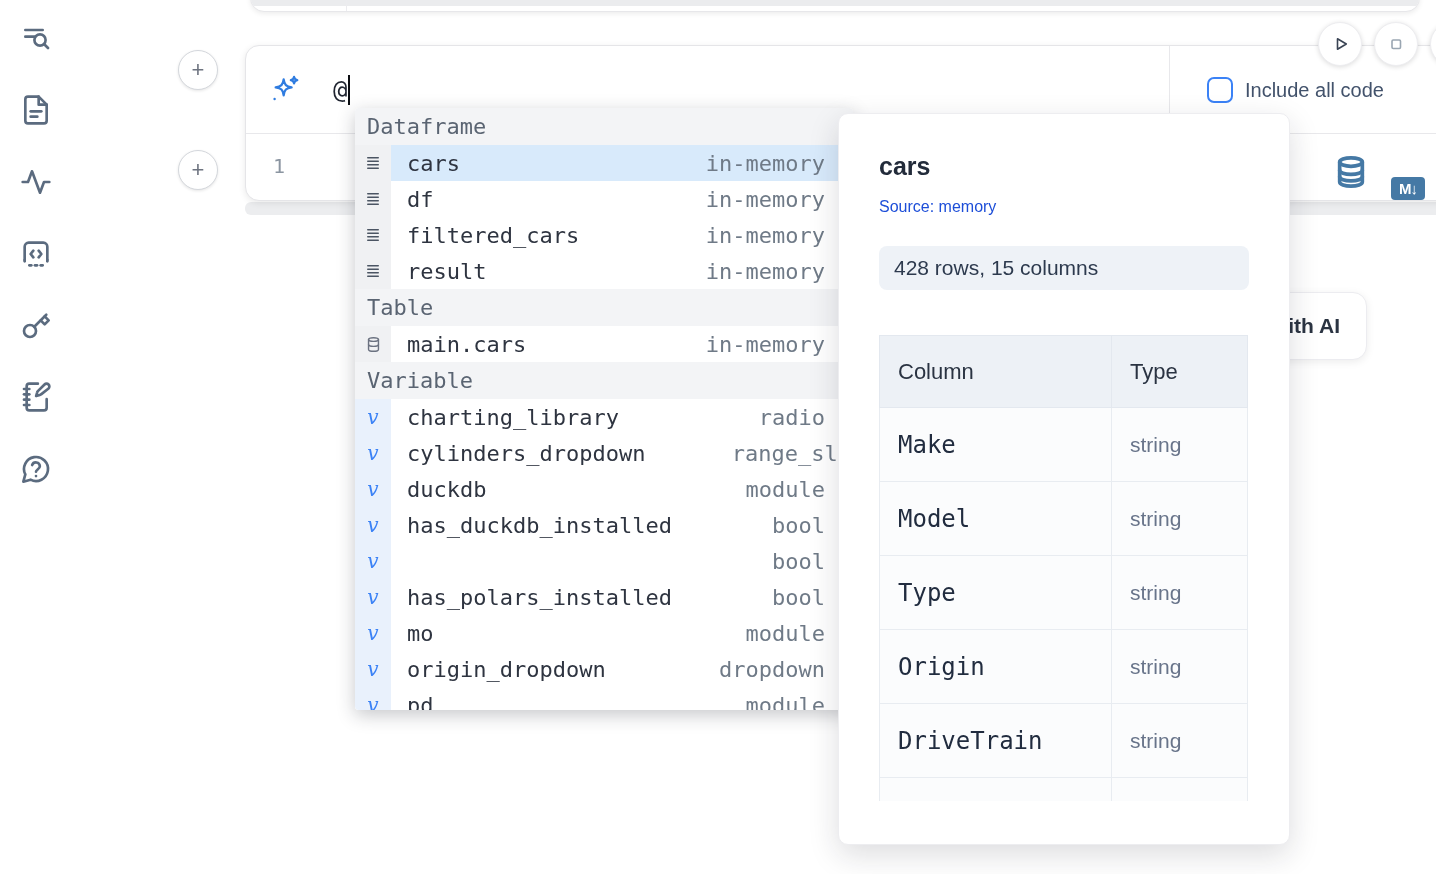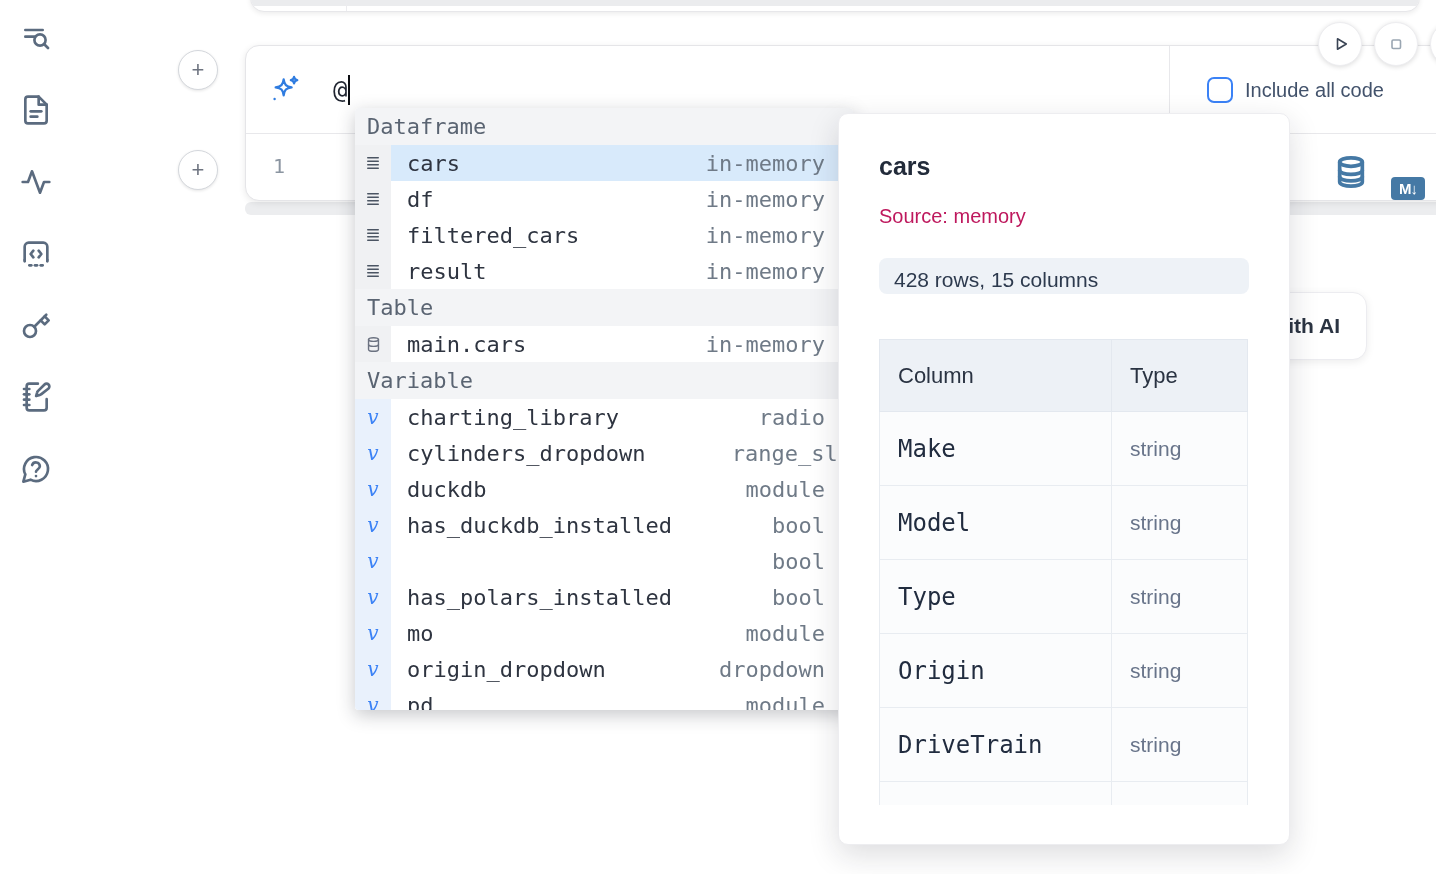--- a/index.html
+++ b/index.html
@@ -79,22 +79,22 @@
   .ac-row .det { margin-left:auto; padding-right:28px; color:#6f7a87; white-space:nowrap; }
   .ac-row .det.clip { padding-right:2px; }
   .var-glyph { font-family:"DejaVu Serif", serif; font-style:italic; font-size:20px; color:#3b82f6; }
   .gutter svg { display:block; }
 
   
   #panel { position:absolute; left:838px; top:113px; width:452px; height:732px; background:#fff;
     border:1px solid #ededf0; border-radius:10px; box-shadow:0 10px 30px rgba(25,30,40,.15);
     z-index:10; padding:0 40px; overflow:hidden; }
   #panel-title { margin-top:38px; font-size:25px; font-weight:bold; color:#222b3a; }
-  #panel-source { margin-top:24px; font-size:20px; color:#be185d; }
-  #panel-badge { margin-top:30px; height:36px; background:#eef2f7; border-radius:8px;
+  #panel-source { margin-top:17px; font-size:16px; color:#1d4ed8; }
+  #panel-badge { margin-top:30px; height:44px; background:#eef2f7; border-radius:8px;
     line-height:44px; padding-left:15px; font-size:21px; color:#2d3a4e; }
   #panel-table-wrap { margin-top:45px; height:466px; overflow:hidden; }
   #panel-table { border-collapse:collapse; width:368px; table-layout:fixed; }
   #panel-table col.c1 { width:232px; } #panel-table col.c2 { width:136px; }
   #panel-table th { height:72px; background:#edf1f6; border:1px solid #e3e8ef; text-align:left;
     padding-left:18px; font-weight:400; font-size:22px; color:#2a3342; }
   #panel-table td { height:74px; border:1px solid #e8ecf1; padding-left:18px; background:#fbfcfd; }
   #panel-table td.name { font-family:"DejaVu Sans Mono", monospace; font-size:24px; color:#212c3f; }
   #panel-table td.type { font-size:21px; color:#68748a; }
 </style>

